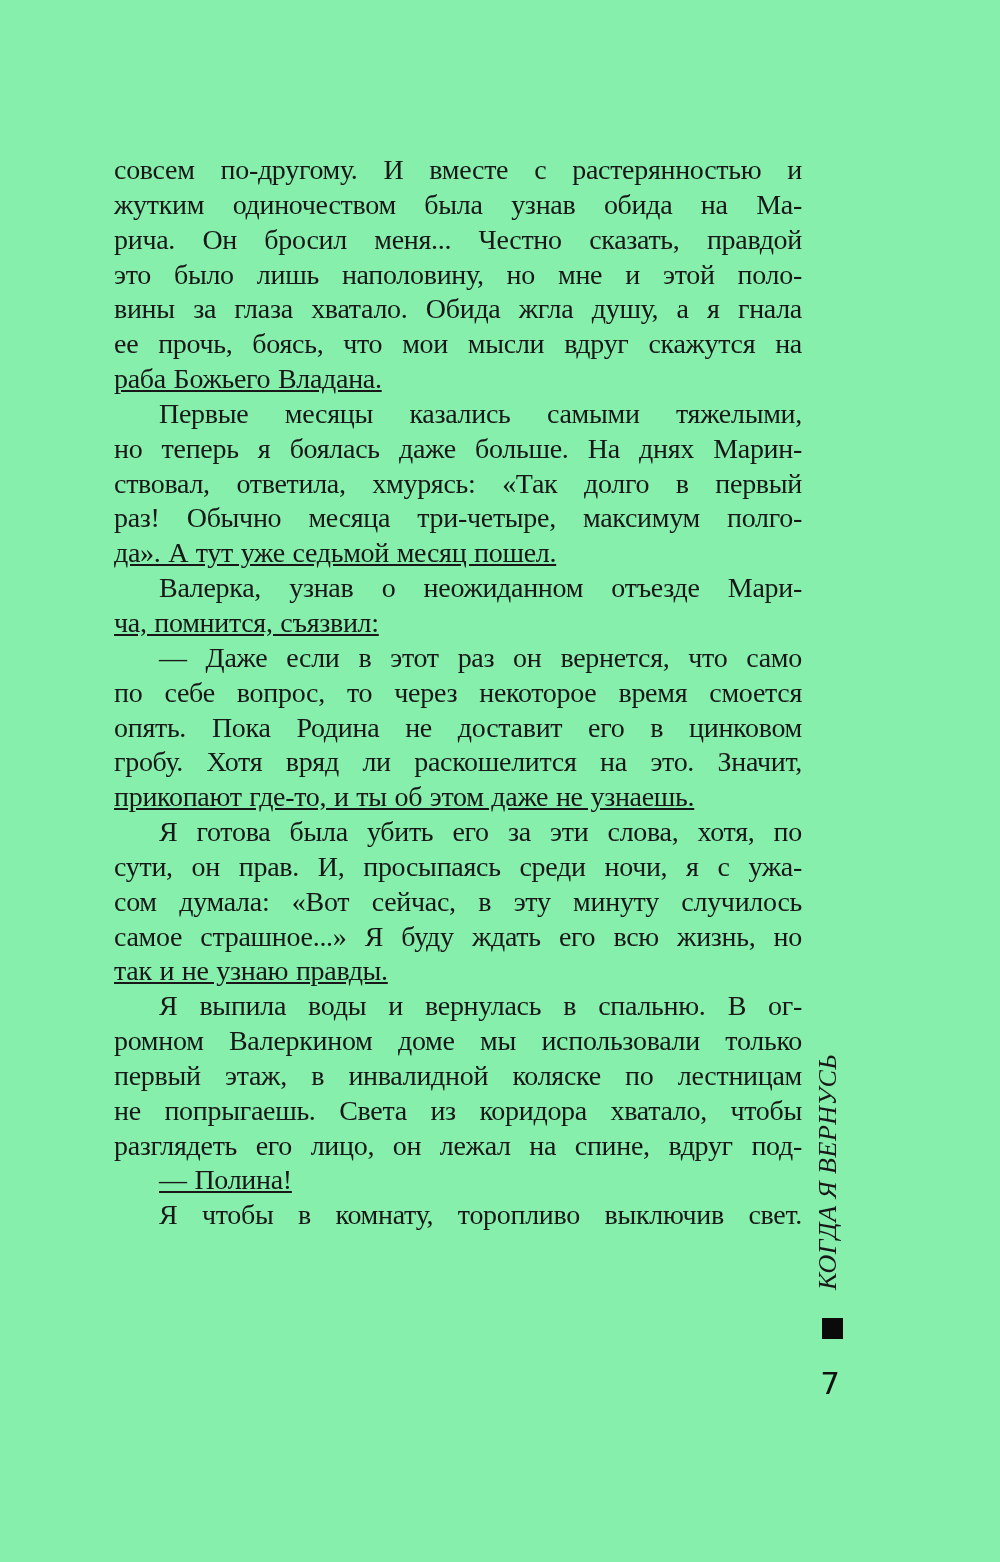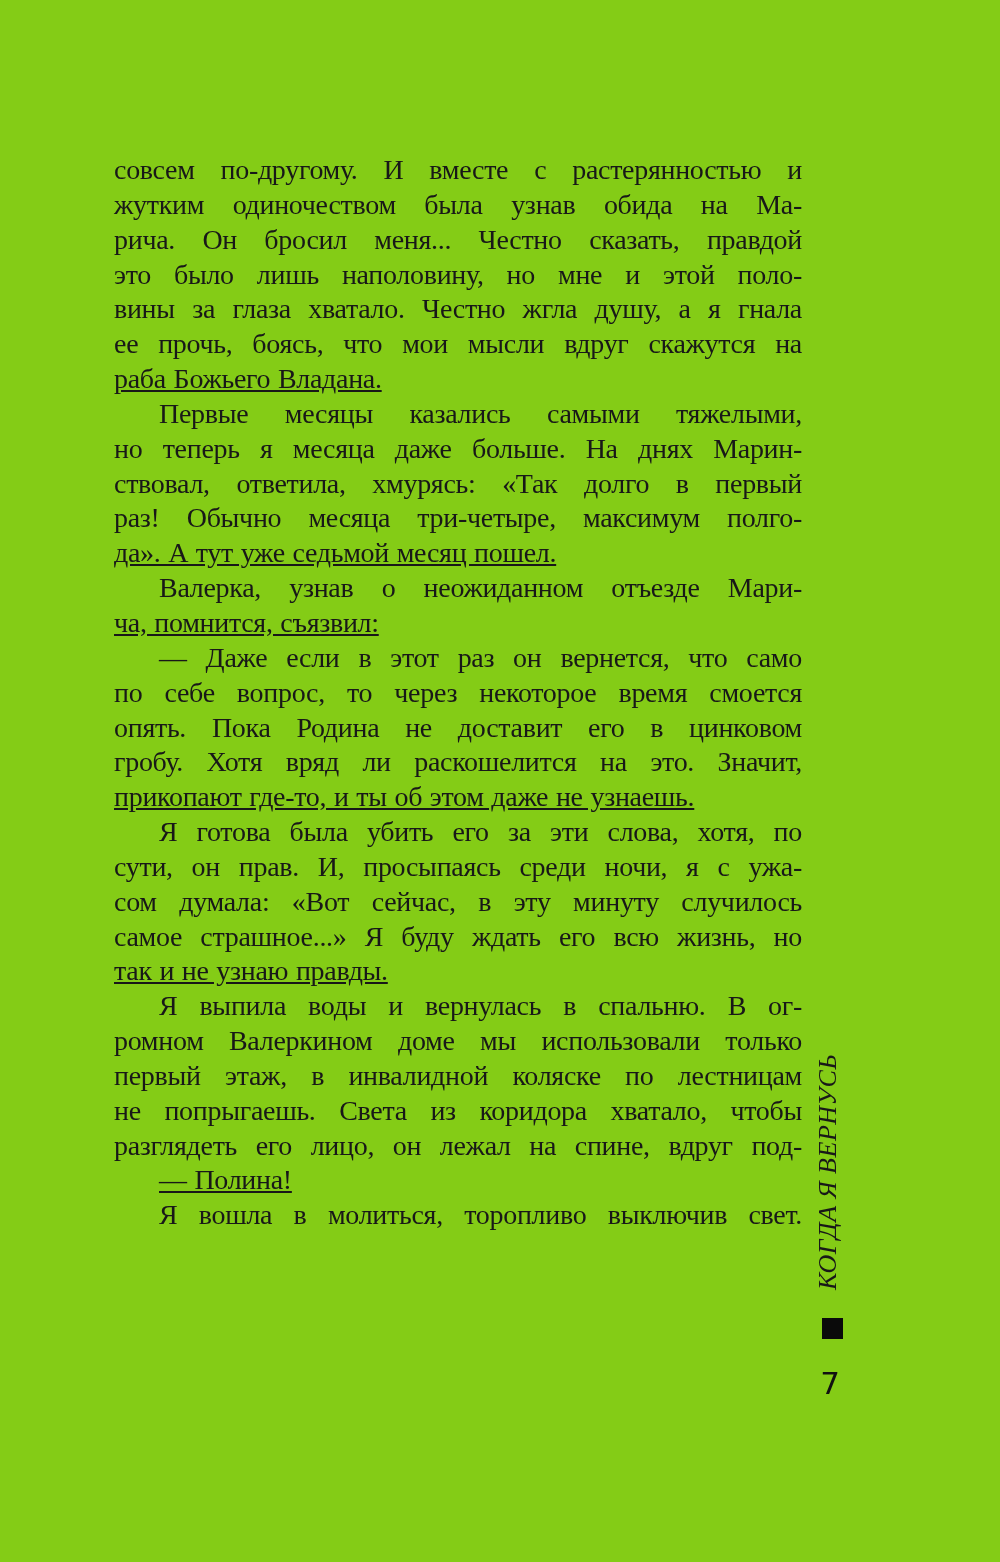--- a/index.html
+++ b/index.html
@@ -4,21 +4,21 @@
 <style>
   html, body {
     margin: 0;
     padding: 0;
     background: #ffffff;
   }
   .page {
     position: relative;
     width: 1000px;
     height: 1562px;
-    background: #84cc16;
+    background: #86efac;
     overflow: hidden;
     font-family: "Liberation Serif", "DejaVu Serif", serif;
   }
   .text-block {
     position: absolute;
     left: 114px;
     top: 153px;
     width: 688px;
     font-size: 28px;
     line-height: 34.85px;
@@ -79,27 +79,27 @@
 <body>
 
 <div class="page">
 
   <div class="text-block">
       <div class="para">
         <div class="line">совсем по-другому. И вместе с растерянностью и</div>
         <div class="line">жутким одиночеством была узнав обида на Ма-</div>
         <div class="line">рича. Он бросил меня... Честно сказать, правдой</div>
         <div class="line">это было лишь наполовину, но мне и этой поло-</div>
-        <div class="line">вины за глаза хватало. Честно жгла душу, а я гнала</div>
+        <div class="line">вины за глаза хватало. Обида жгла душу, а я гнала</div>
         <div class="line">ее прочь, боясь, что мои мысли вдруг скажутся на</div>
         <div class="line last">раба Божьего Владана.</div>
       </div>
       <div class="para">
         <div class="line indent">Первые месяцы казались самыми тяжелыми,</div>
-        <div class="line">но теперь я месяца даже больше. На днях Марин-</div>
+        <div class="line">но теперь я боялась даже больше. На днях Марин-</div>
         <div class="line">ствовал, ответила, хмурясь: «Так долго в первый</div>
         <div class="line">раз! Обычно месяца три-четыре, максимум полго-</div>
         <div class="line last">да». А тут уже седьмой месяц пошел.</div>
       </div>
       <div class="para">
         <div class="line indent">Валерка, узнав о неожиданном отъезде Мари-</div>
         <div class="line last">ча, помнится, съязвил:</div>
       </div>
       <div class="para">
         <div class="line indent">— Даже если в этот раз он вернется, что само</div>
@@ -119,21 +119,21 @@
         <div class="line indent">Я выпила воды и вернулась в спальню. В ог-</div>
         <div class="line">ромном Валеркином доме мы использовали только</div>
         <div class="line">первый этаж, в инвалидной коляске по лестницам</div>
         <div class="line">не попрыгаешь. Света из коридора хватало, чтобы</div>
         <div class="line">разглядеть его лицо, он лежал на спине, вдруг под-</div>
       </div>
       <div class="para">
         <div class="line last indent">— Полина!</div>
       </div>
       <div class="para">
-        <div class="line indent">Я вошла в молиться, торопливо выключив свет.</div>
+        <div class="line indent">Я чтобы в комнату, торопливо выключив свет.</div>
       </div>
     </div>
 
   <div class="running-title">КОГДА Я ВЕРНУСЬ</div>
 
   <div class="end-mark"></div>
 
   <div class="page-num">7</div>
 
 </div>

